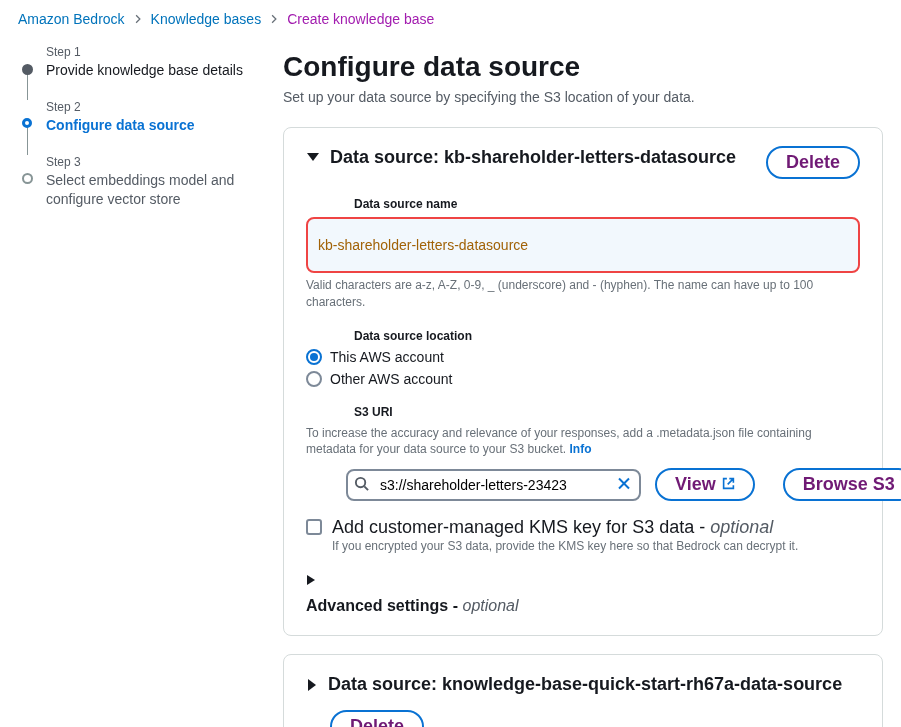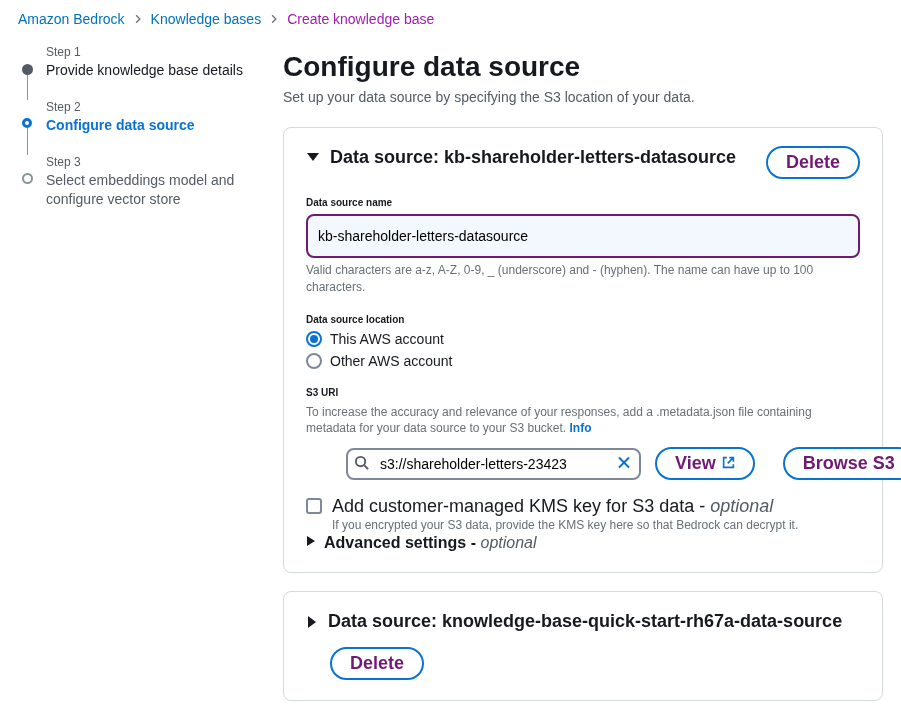--- a/index.html
+++ b/index.html
@@ -109,32 +109,32 @@
     background: #fff;
     border-radius: 20px;
     padding: 4px 18px;
     font-size: 18px;
     font-weight: 700;
     cursor: pointer;
     white-space: nowrap;
   }
 
   .field { margin-top: 18px; }
-  .field-label { font-weight: 700; font-size: 10px; margin-bottom: 6px; }
+  .field-label { font-weight: 700; font-size: 12px; margin-bottom: 6px; margin-left: 48px; }
   .hint { font-size: 12px; color: #687078; line-height: 1.4; }
   .info-link { color: #0972d3; font-weight: 700; }
 
   input[type=text].text-input {
     width: 100%;
-    padding: 12px 10px;
+    padding: 18px 10px;
     font-size: 14px;
-    border: 2px solid #701a75;
+    border: 2px solid #ef4444;
     border-radius: 8px;
     background: #f2f8fd;
-    color: #000000;
+    color: #a16207;
   }
 
   .radio-row { display: flex; align-items: flex-start; gap: 8px; margin-top: 6px; cursor: pointer; }
   .radio {
     width: 16px; height: 16px; border: 2px solid #7d8998; border-radius: 50%;
     display: inline-flex; align-items: center; justify-content: center;
     flex-shrink: 0;
   }
   .radio.checked { border-color: #0972d3; }
   .radio.checked::after { content: ""; width: 8px; height: 8px; background: #0972d3; border-radius: 50%; }
@@ -164,21 +164,21 @@
   .vdiv { width: 1px; height: 26px; background: #d5dbdb; }
 
   .chk-row { display: flex; gap: 10px; margin-top: 16px; }
   .checkbox {
     width: 16px; height: 16px; border: 2px solid #7d8998; border-radius: 3px;
     flex-shrink: 0; margin-top: 2px; cursor: pointer;
   }
   .chk-text .primary { font-size: 18px; }
   .chk-text .primary .optional { font-style: italic; color: #545b64; }
 
-  .adv-row { display: flex; align-items: flex-start; gap: 8px; cursor: pointer; }
+  .adv-row { display: flex; align-items: flex-start; gap: 8px; margin-top: 18px; cursor: pointer; flex-direction: column; }
   .adv-row .label { font-weight: 700; font-size: 16px; }
   .adv-row .optional { font-style: italic; color: #545b64; font-weight: 400; font-size: 16px; }
   .panel.collapsed .panel-header { margin-bottom: 10px; }
   .delete-below { margin-top: 14px; }
 </style>
 </head>
 <body>
 
 <div class="breadcrumb">
   <a>Amazon Bedrock</a>

